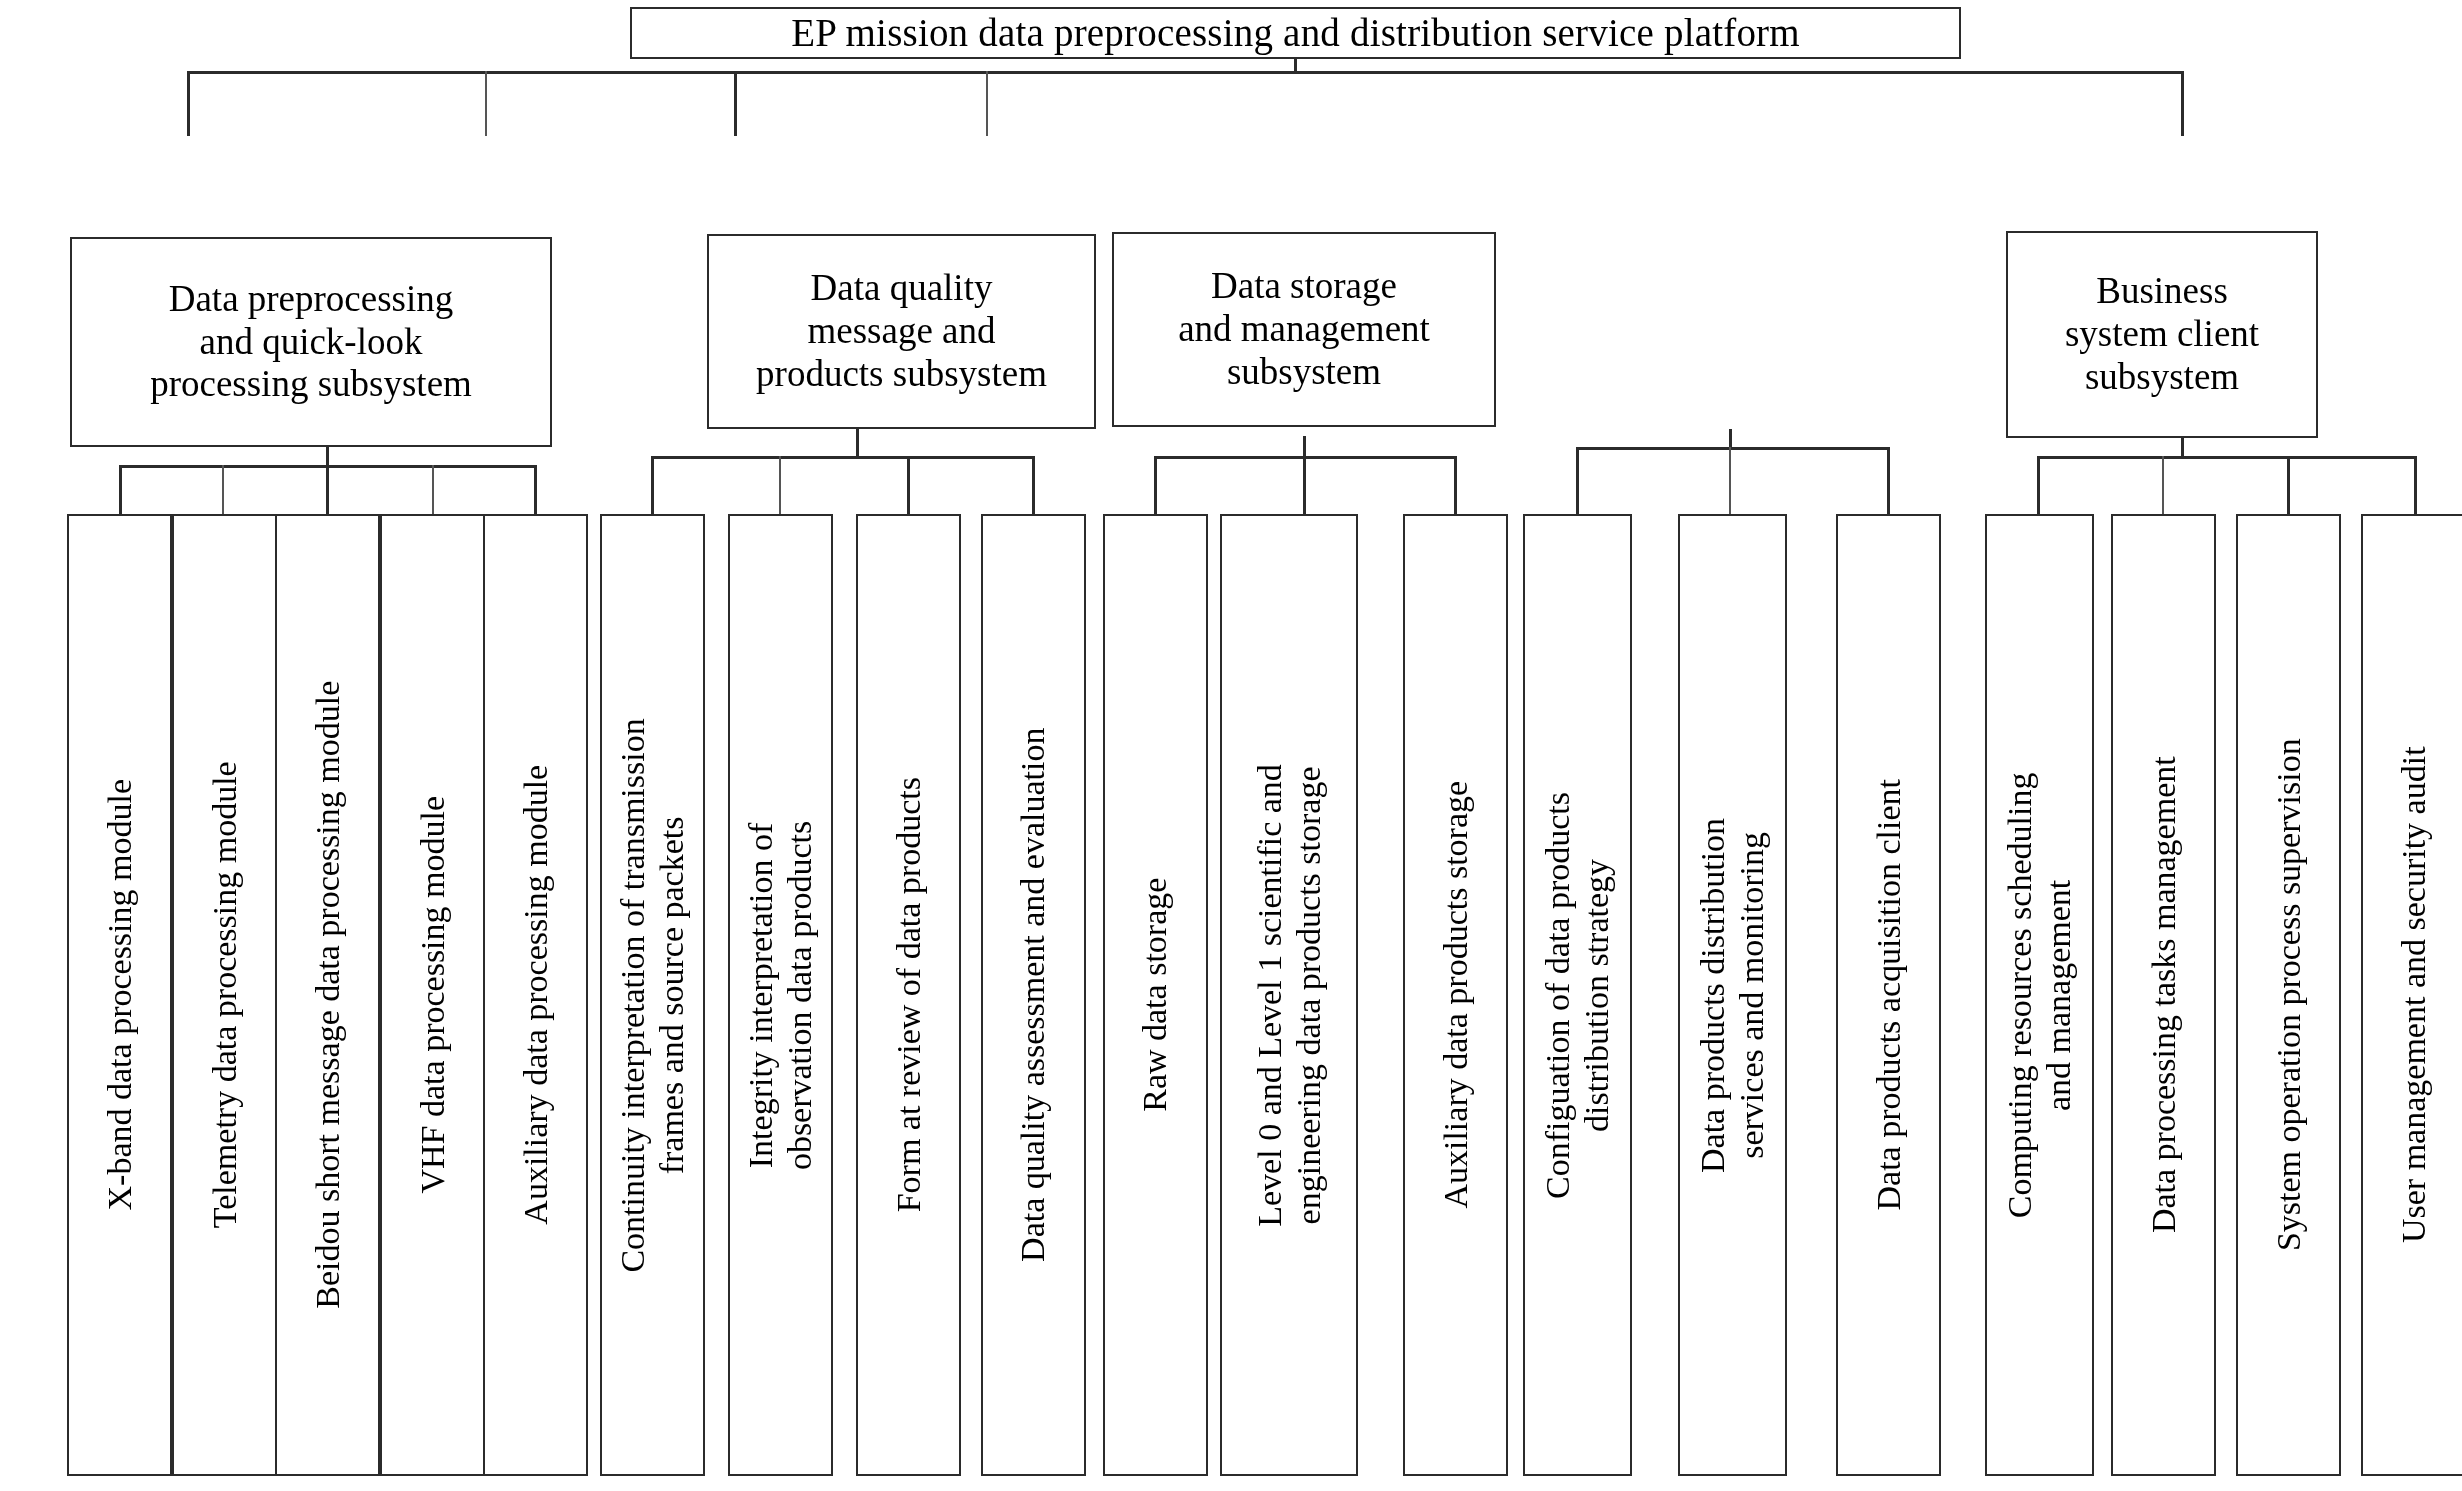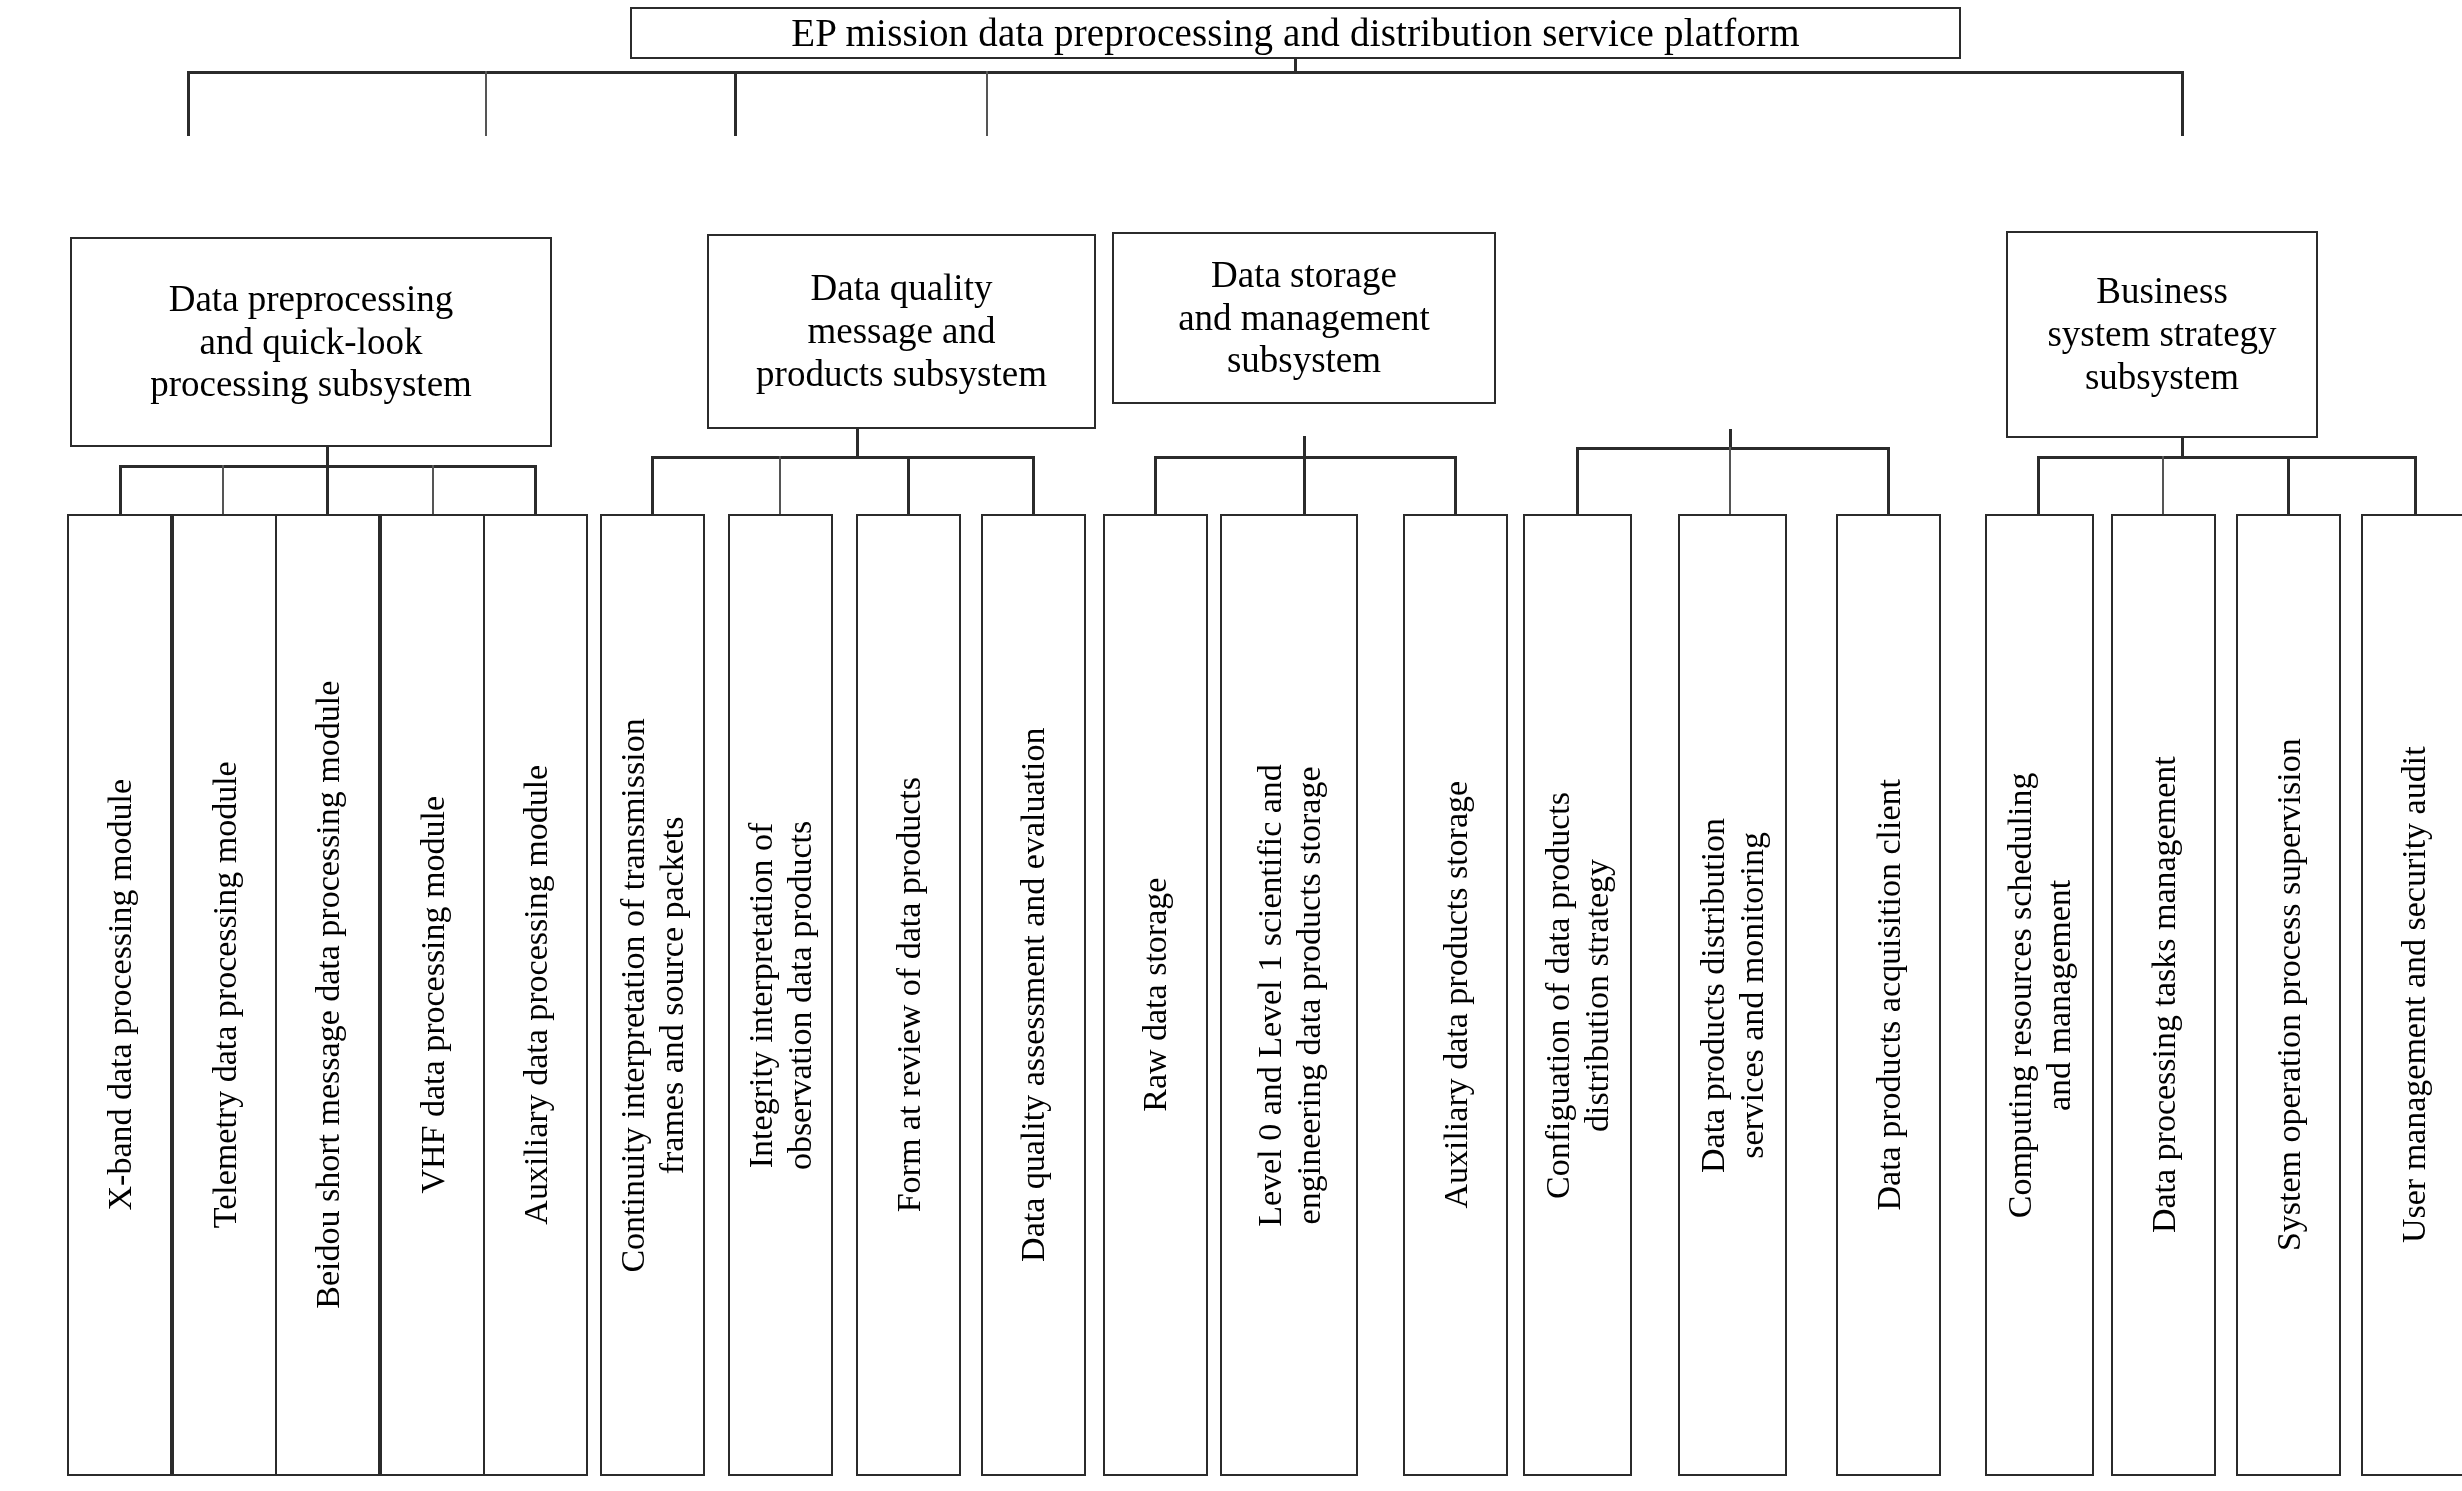--- a/index.html
+++ b/index.html
@@ -170,21 +170,21 @@
     <div class="leaf-rot">
       <div>Form at review of data products</div>
     </div>
   </div>
   <div class="box leaf-box" style="left:981px; top:514px; width:105px; height:962px;">
     <div class="leaf-rot">
       <div>Data quality assessment and evaluation</div>
     </div>
   </div>
 
-  <div class="box sub-box" style="left:1112px; top:232px; width:384px; height:172px;">
+  <div class="box sub-box" style="left:1112px; top:232px; width:384px; height:195px;">
     <div>
       <div class="sub-label">Data storage</div>
       <div class="sub-label">and management</div>
       <div class="sub-label">subsystem</div>
     </div>
   </div>
   <div class="ln ln-v" style="left:1303px; top:436px; width:2.7px; height:21.4px;"></div>
   <div class="ln ln-h" style="left:1154px; top:456px; width:302px; height:2.7px;"></div>
   <div class="ln ln-v" style="left:1154px; top:456px; width:2.7px; height:60px;"></div>
   <div class="ln ln-v" style="left:1303px; top:456px; width:2.7px; height:60px;"></div>
@@ -227,21 +227,21 @@
   </div>
   <div class="box leaf-box" style="left:1836px; top:514px; width:105px; height:962px;">
     <div class="leaf-rot">
       <div>Data products acquisition client</div>
     </div>
   </div>
 
   <div class="box sub-box" style="left:2006px; top:231px; width:312px; height:207px;">
     <div>
       <div class="sub-label">Business</div>
-      <div class="sub-label">system strategy</div>
+      <div class="sub-label">system client</div>
       <div class="sub-label">subsystem</div>
     </div>
   </div>
   <div class="ln ln-v" style="left:2181px; top:438px; width:2.7px; height:19.7px;"></div>
   <div class="ln ln-h" style="left:2037px; top:456px; width:380px; height:2.7px;"></div>
   <div class="ln ln-v" style="left:2037px; top:456px; width:2.7px; height:60px;"></div>
   <div class="ln ln-thin-v" style="left:2162px; top:456px; width:1.8px; height:60px;"></div>
   <div class="ln ln-v" style="left:2287px; top:456px; width:2.7px; height:60px;"></div>
   <div class="ln ln-v" style="left:2414px; top:456px; width:2.7px; height:60px;"></div>
 

